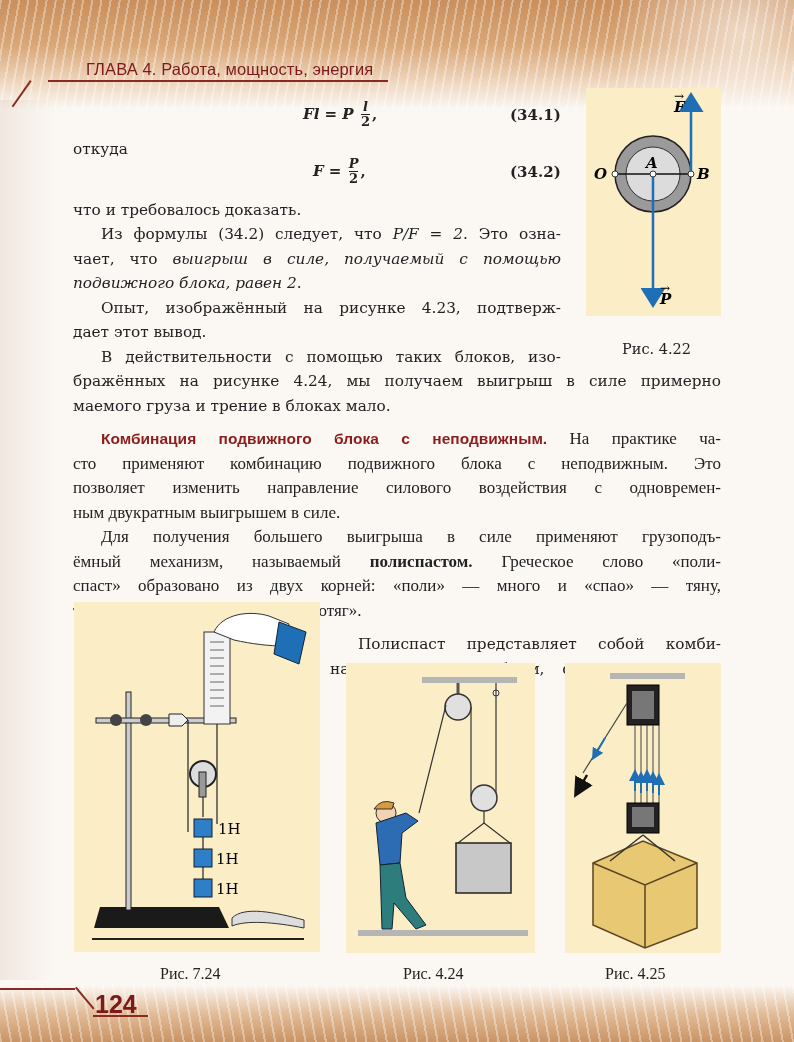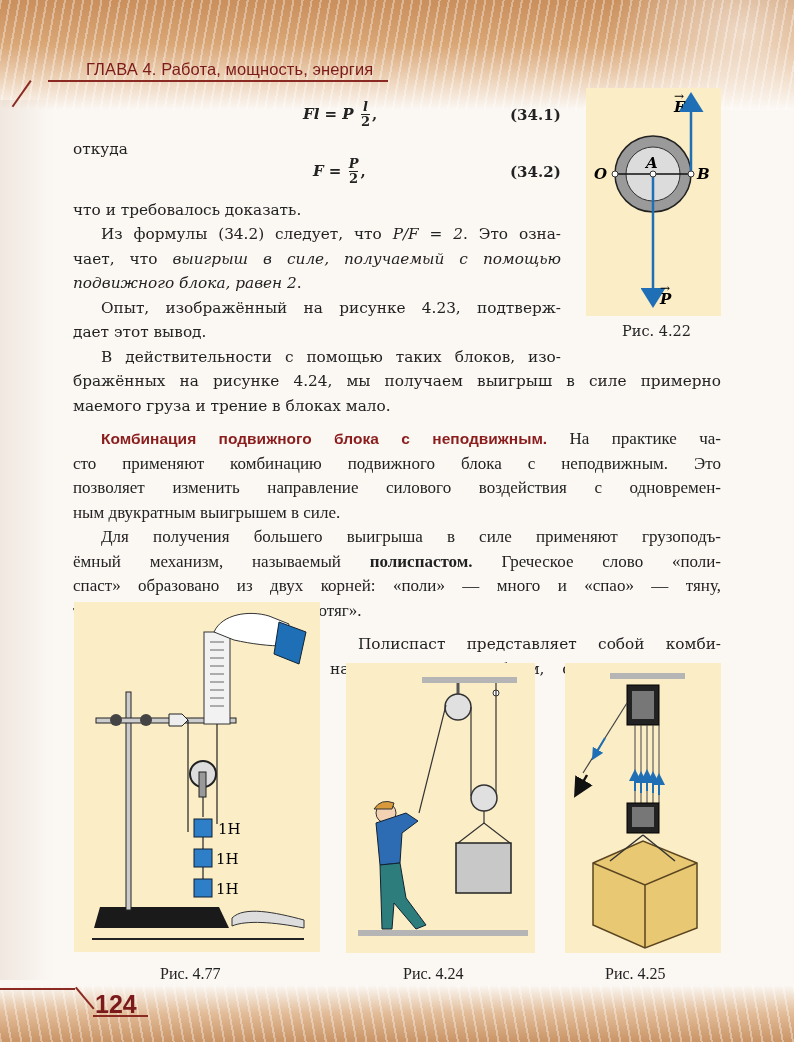--- a/index.html
+++ b/index.html
@@ -147,21 +147,21 @@
     <circle cx="105" cy="86" r="3" fill="#fff" stroke="#333"></circle>
     <text x="88" y="24" font-size="15" font-style="italic" font-weight="bold">F</text>
     <text x="88" y="12" font-size="12">→</text>
     <text x="8" y="91" font-size="15" font-style="italic" font-weight="bold">O</text>
     <text x="60" y="80" font-size="15" font-style="italic" font-weight="bold">A</text>
     <text x="111" y="91" font-size="15" font-style="italic" font-weight="bold">B</text>
     <text x="74" y="216" font-size="15" font-style="italic" font-weight="bold">P</text>
     <text x="74" y="204" font-size="12">→</text>
   </svg>
 </div>
-<div class="caption caption-serif" style="left:622px; top:323px;">Рис. 4.22</div>
+<div class="caption caption-serif" style="left:622px; top:341px;">Рис. 4.22</div>
 
 <div class="fig" style="left:74px; top:602px; width:246px; height:350px;">
   <svg width="246" height="350" viewBox="0 0 246 350">
 
     <path d="M26,305 L145,305 L155,326 L20,326 z" fill="#1a1a1a"></path>
     <line x1="18" y1="337" x2="230" y2="337" stroke="#222" stroke-width="2"></line>
 
     <rect x="52" y="90" width="5" height="218" fill="#ccc" stroke="#222" stroke-width="1"></rect>
 
     <rect x="22" y="116" width="140" height="5" fill="#ccc" stroke="#222" stroke-width="1"></rect>
@@ -187,21 +187,21 @@
     <rect x="120" y="247" width="18" height="18" fill="#2f7fc8" stroke="#123"></rect>
     <line x1="129" y1="265" x2="129" y2="277" stroke="#222" stroke-width="1.2"></line>
     <rect x="120" y="277" width="18" height="18" fill="#2f7fc8" stroke="#123"></rect>
     <text x="144" y="232" font-size="15">1Н</text>
     <text x="142" y="262" font-size="15">1Н</text>
     <text x="142" y="292" font-size="15">1Н</text>
 
     <path d="M158,316 C170,304 200,310 230,318 L230,326 C200,320 172,318 158,324 Z" fill="#ddd" stroke="#333"></path>
   </svg>
 </div>
-<div class="caption" style="left:160px; top:965px;">Рис. 4.77</div>
+<div class="caption" style="left:160px; top:965px;">Рис. 7.24</div>
 
 <div class="fig" style="left:346px; top:663px; width:189px; height:290px;">
   <svg width="189" height="290" viewBox="0 0 189 290">
     <rect x="76" y="14" width="95" height="6" fill="#b5b5b5"></rect>
     <rect x="12" y="267" width="170" height="6" fill="#b5b5b5"></rect>
     <line x1="112" y1="20" x2="112" y2="34" stroke="#555" stroke-width="3"></line>
     <circle cx="112" cy="44" r="13" fill="#e0e0e0" stroke="#333" stroke-width="1.5"></circle>
     <circle cx="150" cy="30" r="3" fill="#fff" stroke="#333"></circle>
     <line x1="150" y1="20" x2="150" y2="133" stroke="#333" stroke-width="1.2"></line>
     <line x1="125" y1="44" x2="125" y2="133" stroke="#333" stroke-width="1.2"></line>

